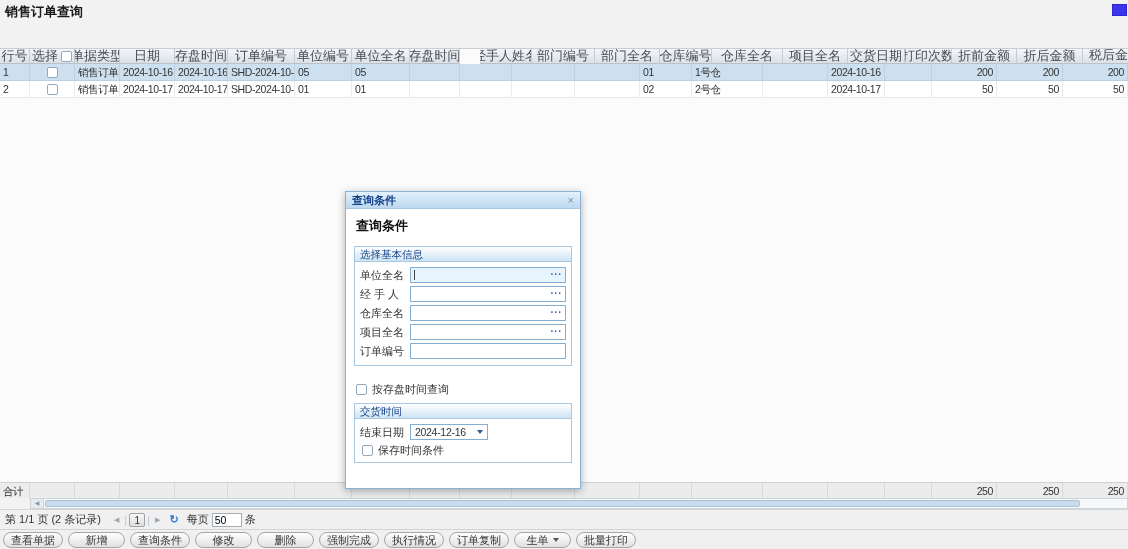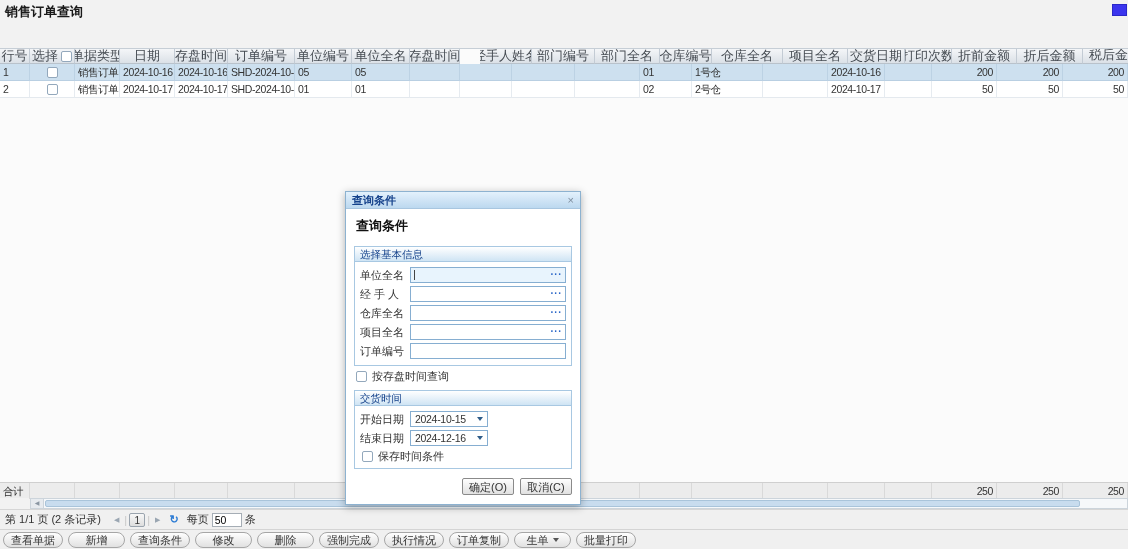--- a/index.html
+++ b/index.html
@@ -56,21 +56,21 @@
   .caret{width:0;height:0;border-left:3px solid transparent;border-right:3px solid transparent;border-top:4px solid #555;}
   
   .dialog{position:absolute;left:345px;top:191px;width:236px;background:#fff;border:1px solid #8db2d0;
           box-shadow:0 2px 8px rgba(0,0,0,0.3);z-index:10;}
   .dlg-titlebar{height:17px;background:linear-gradient(#e3f1fc,#bcd8ef);border-bottom:1px solid #a8c6e0;
                 display:flex;align-items:center;padding:0 6px;}
   .dlg-title{font-size:11px;font-weight:bold;color:#15428b;}
   .dlg-close{margin-left:auto;color:#7e8e9e;font-size:11px;line-height:11px;}
   .dlg-body{padding:5px 8px 9px;}
   .dlg-heading{font-size:13px;font-weight:bold;color:#111;margin:3px 0 11px 2px;}
-  .groupbox{border:1px solid #a8c8e2;margin-bottom:3px;}
+  .groupbox{border:1px solid #a8c8e2;margin-bottom:16px;}
   .group-header{height:15px;line-height:14px;padding:0 5px;font-size:10.5px;color:#15428b;
                 background:linear-gradient(#ffffff,#cfe4f4);border-bottom:1px solid #a8c8e2;}
   .group-body{padding:5px 5px 3px;}
   .field-row{display:flex;align-items:center;margin-bottom:3px;}
   .field-label{width:50px;flex:0 0 50px;font-size:11px;color:#333;}
   .field-input{flex:1;height:16px;border:1px solid #86aed1;background:#fff;display:flex;align-items:center;
                padding:0 3px;font-size:10.5px;position:relative;}
   .field-input.focused{background:#e8f4fd;}
   .caret-bar{width:1px;height:10px;background:#444;}
   .picker-dots{margin-left:auto;color:#2a66c8;font-weight:bold;font-size:10px;letter-spacing:0.5px;line-height:8px;}
@@ -333,40 +333,29 @@
 
       <div class="chk-row">
         <span class="checkbox"></span>
         <span>按存盘时间查询</span>
       </div>
 
       <div class="groupbox">
         <div class="group-header">交货时间</div>
         <div class="group-body">
           <div class="field-row">
-            <span class="field-label">开始日期</span>
-            <span class="date-box">
-              <span>2024-10-15</span>
-              <span class="date-arrow"></span>
-            </span>
-          </div>
-          <div class="field-row">
             <span class="field-label">结束日期</span>
             <span class="date-box">
               <span>2024-12-16</span>
               <span class="date-arrow"></span>
             </span>
           </div>
           <div class="chk-row" style="margin-bottom:1px;">
             <span class="checkbox"></span>
             <span>保存时间条件</span>
           </div>
         </div>
       </div>
 
-      <div class="dlg-footer">
-        <button class="dlg-btn">确定(O)</button>
-        <button class="dlg-btn">取消(C)</button>
-      </div>
     </div>
   </div>
 
 </div>
 
 </body></html>

